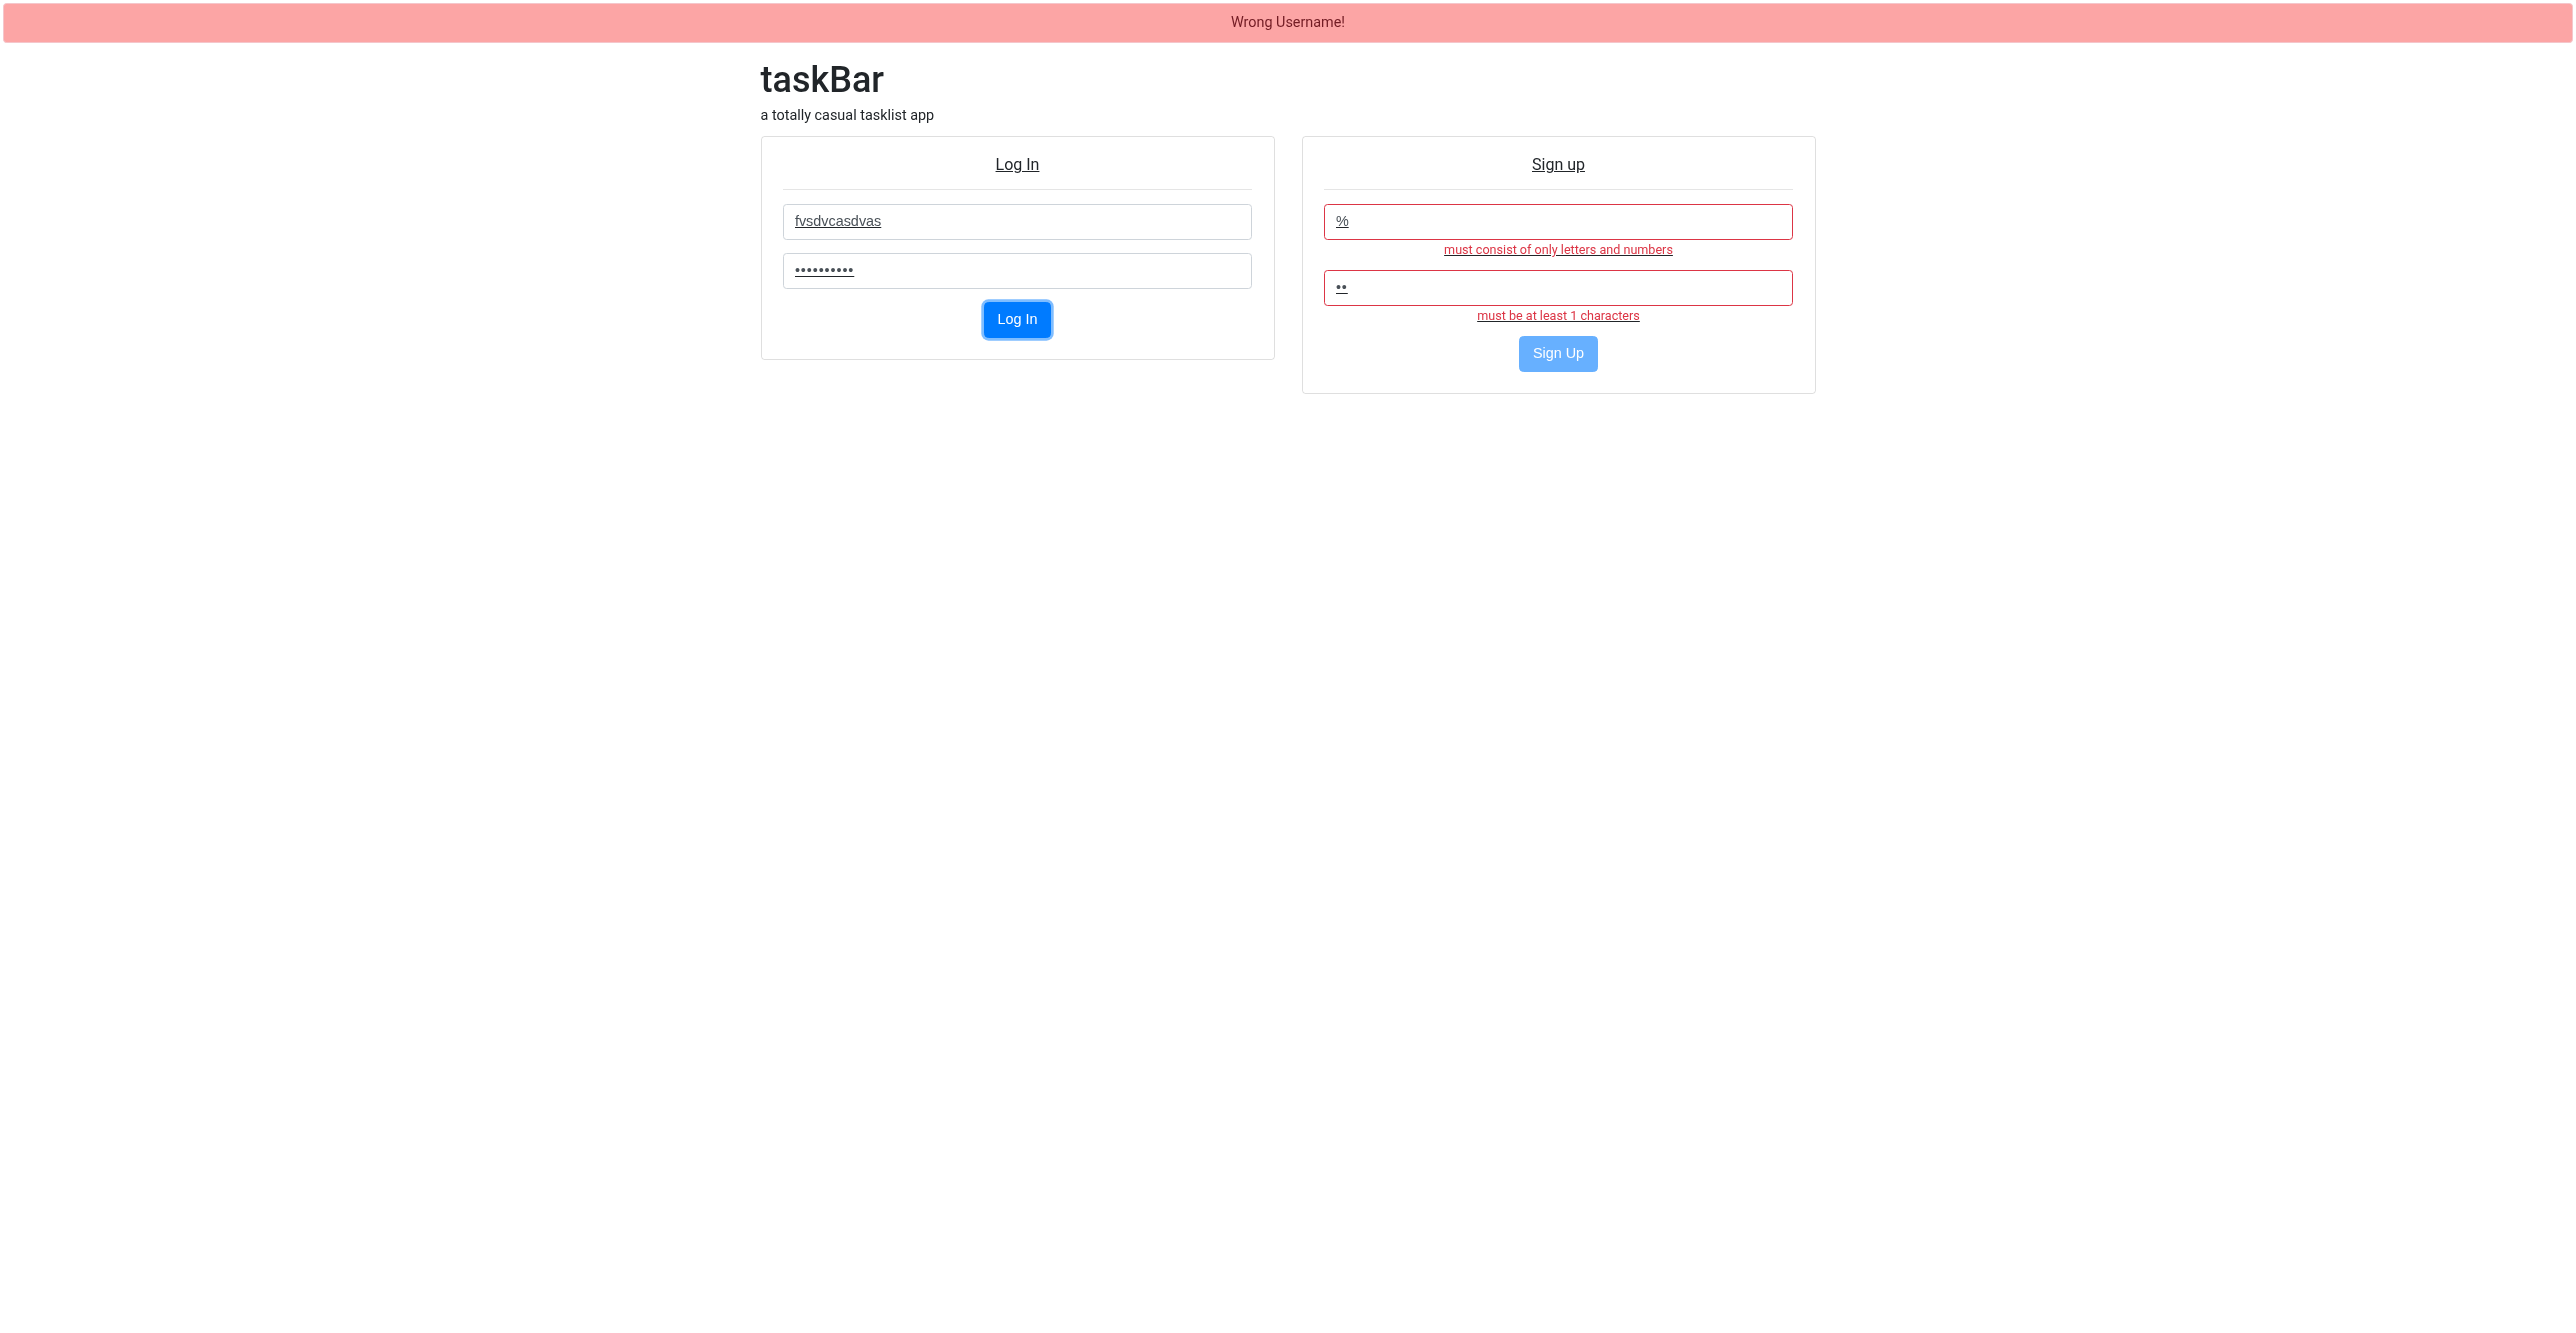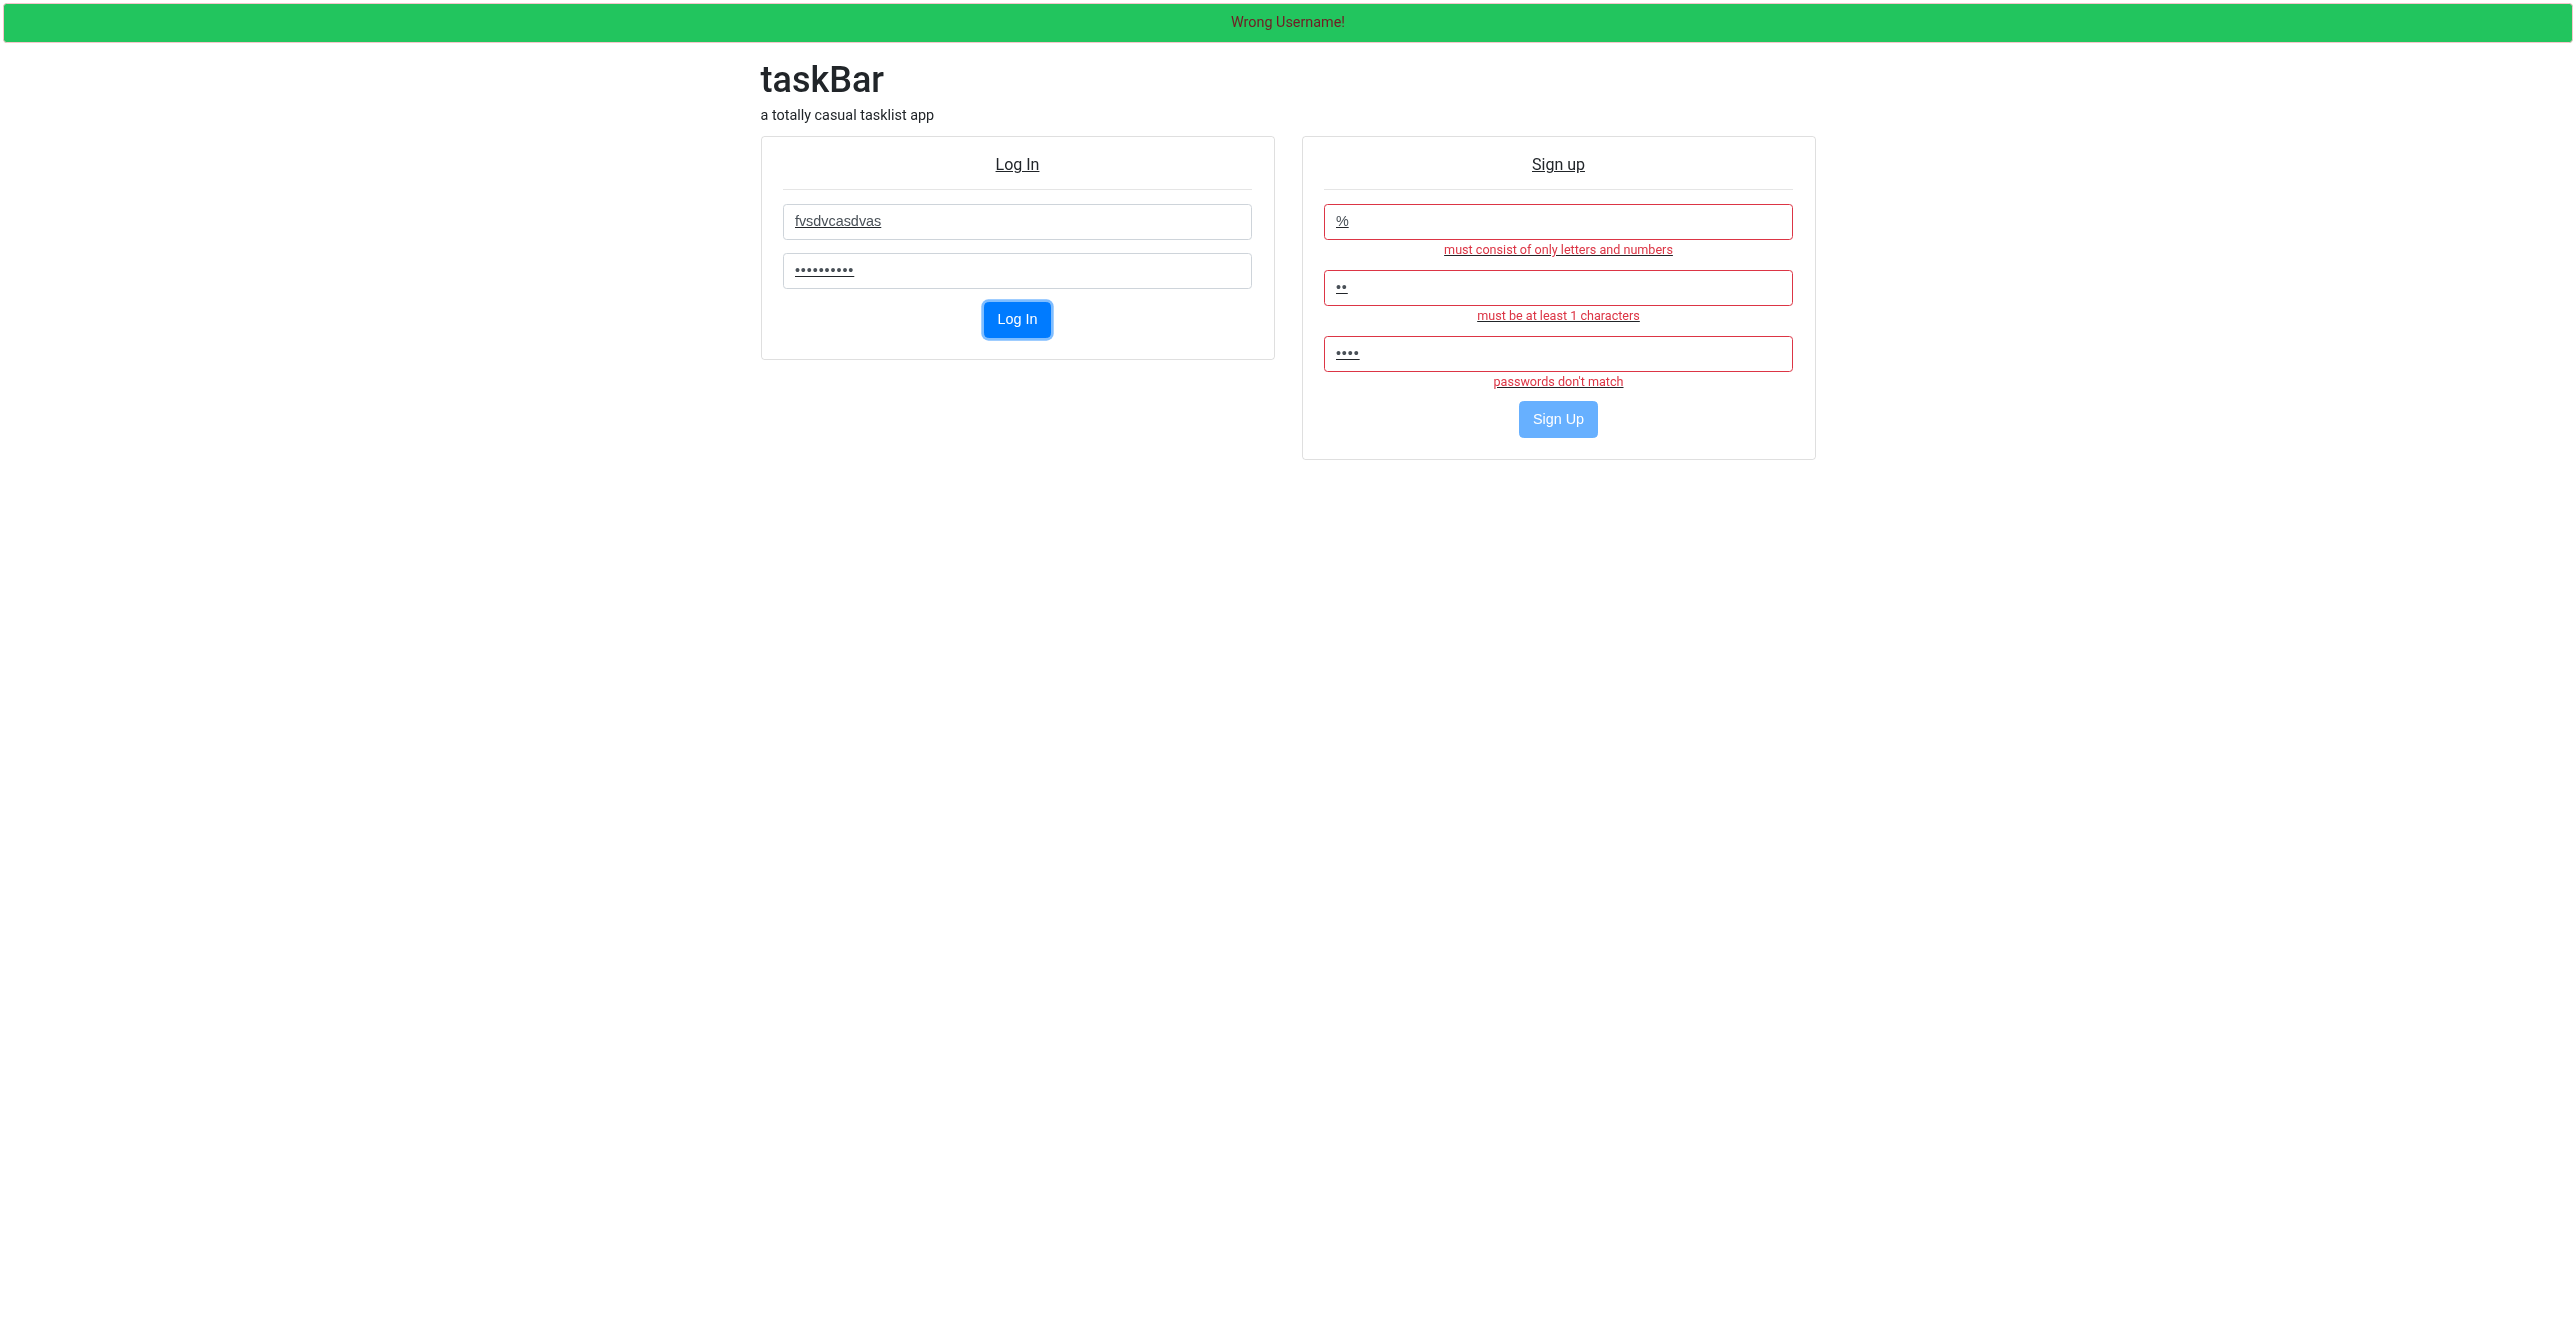--- a/index.html
+++ b/index.html
@@ -6,21 +6,21 @@
       box-sizing: border-box;
       margin: 0;
       padding: 0;
     }
     body {
       font-family: -apple-system, BlinkMacSystemFont, "Segoe UI", Roboto, "Helvetica Neue", Arial, sans-serif;
       background: #fff;
       color: #212529;
     }
     .alert {
-      background-color: #22c55e;
+      background-color: #fca5a5;
       border: 0.9px solid #f5c6cb;
       color: #721c24;
       padding: 10.8px 18px;
       text-align: center;
       border-radius: 3.6px;
       margin: 2.7px;
       font-size: 14.4px;
     }
     .container {
       max-width: 1082px;
@@ -158,22 +158,18 @@
         <div class="card-title">Sign up</div>
         <hr>
         <div class="form-group">
           <input type="text" class="form-control is-invalid" value="%" style="">
           <div class="invalid-feedback">must consist of only letters and numbers</div>
         </div>
         <div class="form-group">
           <input type="password" class="form-control is-invalid" value="••" style="">
           <div class="invalid-feedback">must be at least 1 characters</div>
         </div>
-        <div class="form-group">
-          <input type="password" class="form-control is-invalid" value="••••" style="">
-          <div class="invalid-feedback">passwords don't match</div>
-        </div>
         <button class="btn btn-primary disabled">Sign Up</button>
       </div>
     </div>
   </div>
 </div>
 
 
 </body></html>

